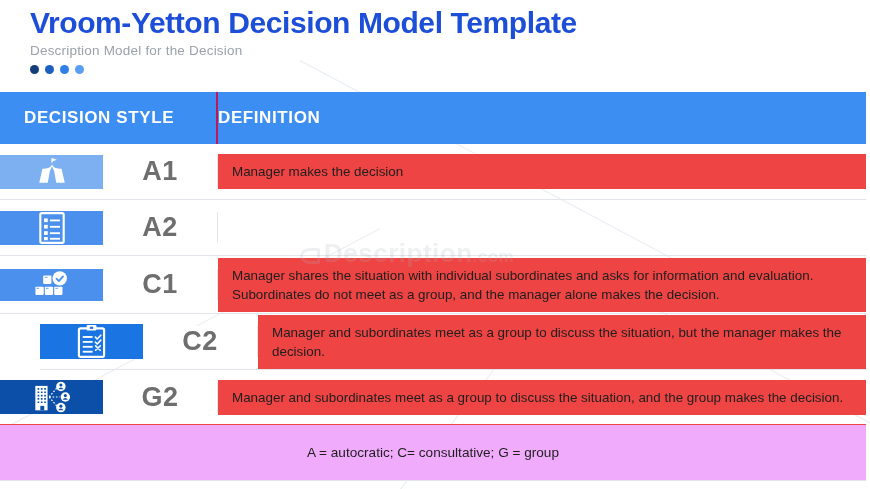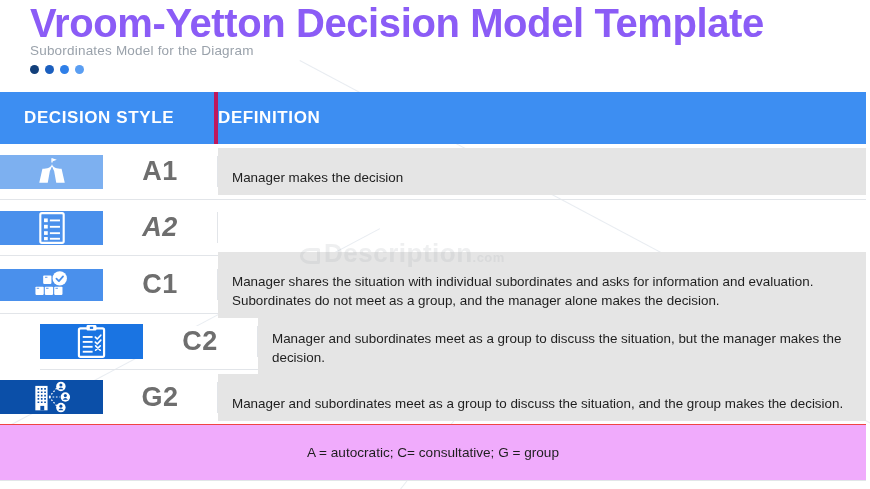--- a/index.html
+++ b/index.html
@@ -23,24 +23,24 @@
   .g1 { left: 300px; top: 60px;  width: 430px; height: 1px; transform: rotate(28deg); }
   .g2 { left: 0px;   top: 430px; width: 430px; height: 1px; transform: rotate(-28deg); }
   .g3 { left: 640px; top: 300px; width: 300px; height: 1px; transform: rotate(28deg); }
   .g4 { left: 400px; top: 489px; width: 200px; height: 1px; transform: rotate(-52deg); }
 
   
   .header { position: absolute; left: 30px; top: 6px; }
   .title {
     font-family: "Liberation Sans", sans-serif;
     font-weight: bold;
-    font-size: 40px;
+    font-size: 30px;
     line-height: 34px;
     letter-spacing: -0.4px;
-    color: #8b5cf6;
+    color: #1d4ed8;
     white-space: nowrap;
   }
   .subtitle {
     margin-top: 3px;
     font-size: 13.5px;
     color: #9aa2ab;
     letter-spacing: 0.2px;
   }
   .dots { margin-top: 7px; display: flex; gap: 6px; }
   .dots i {
@@ -60,21 +60,21 @@
   }
   .th-style {
     width: 218px;
     background: #3d8ef2;
     color: #ffffff;
     font-size: 17px;
     font-weight: bold;
     letter-spacing: 0.6px;
     display: flex; align-items: center;
     padding-left: 24px;
-    border-right: 4px solid #be185d;
+    border-right: 2px solid #be185d;
   }
   .th-def {
     flex: 1;
     background: #3d8ef2;
     color: #ffffff;
     font-size: 17px;
     font-weight: bold;
     letter-spacing: 0.6px;
     display: flex; align-items: center;
   }
@@ -96,29 +96,29 @@
     font-size: 27px;
     font-weight: bold;
     color: #6e6e6e;
     letter-spacing: 0.5px;
     border-right: 1px solid #e2e5e9;
     background: #ffffff;
   }
   .cell-def {
     flex: 1;
     display: flex; align-items: center;
-    padding: 20px 14px 8px 14px;
+    padding: 8px 14px 8px 14px;
     font-size: 13.4px;
     line-height: 19px;
     color: #1e1e1e;
-    background: #e5e5e5;
+    background: #ef4444;
   }
 
   .row-a1 { height: 56px; }
-  .row-a2 { height: 56px; font-style: italic; }
+  .row-a2 { height: 56px; }
   .row-c1 { height: 58px; }
   .row-c2 { height: 56px; margin-left: 40px; }
   .row-g2 { height: 55px; }
 
   .footer-row {
     display: flex; align-items: center; justify-content: center;
     height: 56px;
     font-size: 13.6px;
     color: #1e1e1e;
     background: #f0abfc;
@@ -127,42 +127,42 @@
 
   .watermark {
     position: absolute;
     left: 300px; top: 238px;
     font-size: 26px; font-weight: bold;
     color: rgba(170,175,182,0.20);
     letter-spacing: 0.5px;
     pointer-events: none;
     white-space: nowrap;
   }
-  .watermark .sm { font-size: 13px; vertical-align: baseline; }
+  .watermark .sm { font-size: 17px; vertical-align: baseline; }
   .wm-icon {
     display:inline-block; width:20px; height:16px;
     border:3px solid rgba(170,175,182,0.20);
     border-radius:50% 10% 10% 50%;
     margin-right:4px; vertical-align:-2px;
   }
   svg { display: block; }
 </style>
 </head>
 <body>
 
 <div class="slide">
 
   <div class="guide g1"></div>
   <div class="guide g2"></div>
   <div class="guide g3"></div>
   <div class="guide g4"></div>
 
   <div class="header">
     <div class="title">Vroom-Yetton Decision Model Template</div>
-    <div class="subtitle">Subordinates Model for the Diagram</div>
+    <div class="subtitle">Description Model for the Decision</div>
     <div class="dots">
       <i style="background:#123f7a"></i>
       <i style="background:#1b5fbf"></i>
       <i style="background:#2f7fe8"></i>
       <i style="background:#5a9ef2"></i>
     </div>
   </div>
 
   <div class="table">
 

